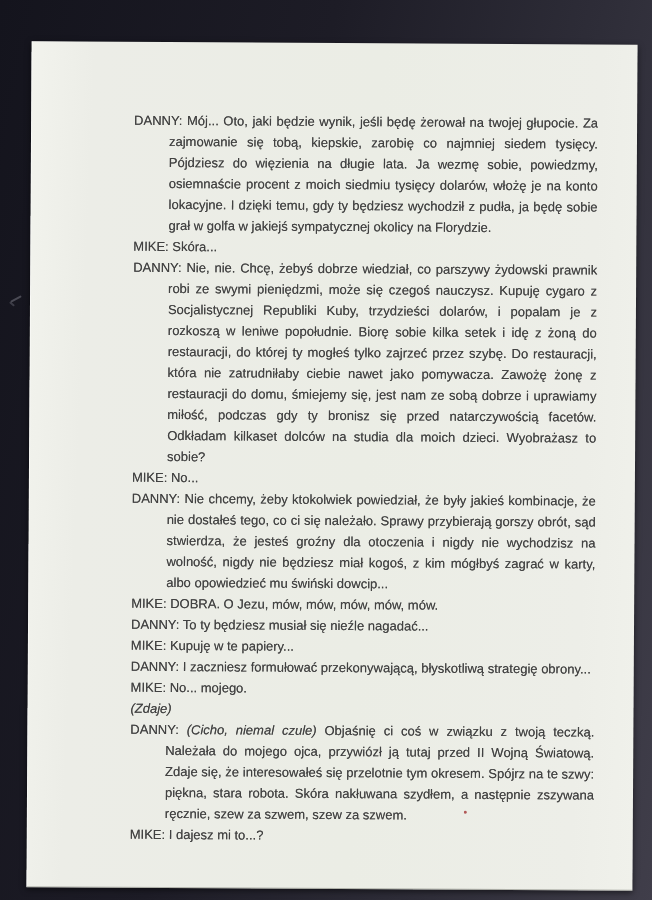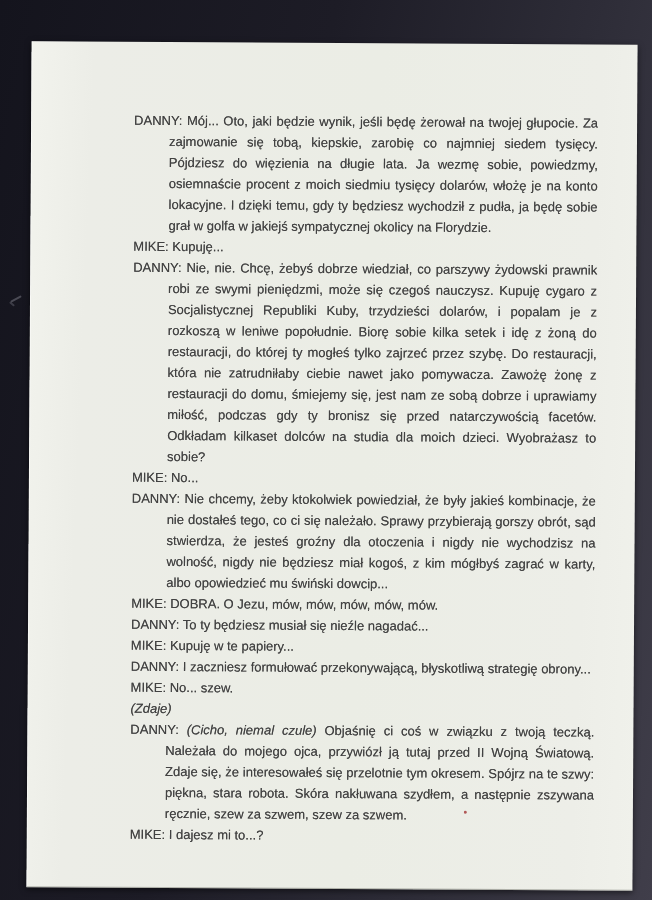--- a/index.html
+++ b/index.html
@@ -94,28 +94,28 @@
   }
 </style>
 </head>
 <body>
 
 <div class="stage">
   <div class="scan-scratch"></div>
   <div class="paper">
     <div class="text-block">
         <p class="line"><span>DANNY:</span> <span>Mój... Oto, jaki będzie wynik, jeśli będę żerował na twojej głupocie. Za zajmowanie się tobą, kiepskie, zarobię co najmniej siedem tysięcy. Pójdziesz do więzienia na długie lata. Ja wezmę sobie, powiedzmy, osiemnaście procent z moich siedmiu tysięcy dolarów, włożę je na konto lokacyjne. I dzięki temu, gdy ty będziesz wychodził z pudła, ja będę sobie grał w golfa w jakiejś sympatycznej okolicy na Florydzie.</span></p>
-        <p class="line"><span>MIKE:</span> <span>Kupuję...</span></p>
+        <p class="line"><span>MIKE:</span> <span>Skóra...</span></p>
         <p class="line"><span>DANNY:</span> <span>Nie, nie. Chcę, żebyś dobrze wiedział, co parszywy żydowski prawnik robi ze swymi pieniędzmi, może się czegoś nauczysz. Kupuję cygaro z Socjalistycznej Republiki Kuby, trzydzieści dolarów, i popalam je z rozkoszą w leniwe popołudnie. Biorę sobie kilka setek i idę z żoną do restauracji, do której ty mogłeś tylko zajrzeć przez szybę. Do restauracji, która nie zatrudniłaby ciebie nawet jako pomywacza. Zawożę żonę z restauracji do domu, śmiejemy się, jest nam ze sobą dobrze i uprawiamy miłość, podczas gdy ty bronisz się przed natarczywością facetów. Odkładam kilkaset dolców na studia dla moich dzieci. Wyobrażasz to sobie?</span></p>
         <p class="line"><span>MIKE:</span> <span>No...</span></p>
         <p class="line"><span>DANNY:</span> <span>Nie chcemy, żeby ktokolwiek powiedział, że były jakieś kombinacje, że nie dostałeś tego, co ci się należało. Sprawy przybierają gorszy obrót, sąd stwierdza, że jesteś groźny dla otoczenia i nigdy nie wychodzisz na wolność, nigdy nie będziesz miał kogoś, z kim mógłbyś zagrać w karty, albo opowiedzieć mu świński dowcip...</span></p>
         <p class="line"><span>MIKE:</span> <span>DOBRA. O Jezu, mów, mów, mów, mów, mów.</span></p>
         <p class="line"><span>DANNY:</span> <span>To ty będziesz musiał się nieźle nagadać...</span></p>
         <p class="line"><span>MIKE:</span> <span>Kupuję w te papiery...</span></p>
         <p class="line"><span>DANNY:</span> <span>I zaczniesz formułować przekonywającą, błyskotliwą strategię obrony...</span></p>
-        <p class="line"><span>MIKE:</span> <span>No... szew.</span></p>
+        <p class="line"><span>MIKE:</span> <span>No... mojego.</span></p>
         <p class="line italic"><span>(Zdaje)</span></p>
         <p class="line"><span>DANNY:</span> <span class="stage-direction">(Cicho, niemal czule)</span> <span>Objaśnię ci coś w związku z twoją teczką. Należała do mojego ojca, przywiózł ją tutaj przed II Wojną Światową. Zdaje się, że interesowałeś się przelotnie tym okresem. Spójrz na te szwy: piękna, stara robota. Skóra nakłuwana szydłem, a następnie zszywana ręcznie, szew za szwem, szew za szwem.</span></p>
         <p class="line"><span>MIKE:</span> <span>I dajesz mi to...?</span></p>
       </div>
     <div class="red-speck"></div>
   </div>
 </div>
 
 </body></html>

